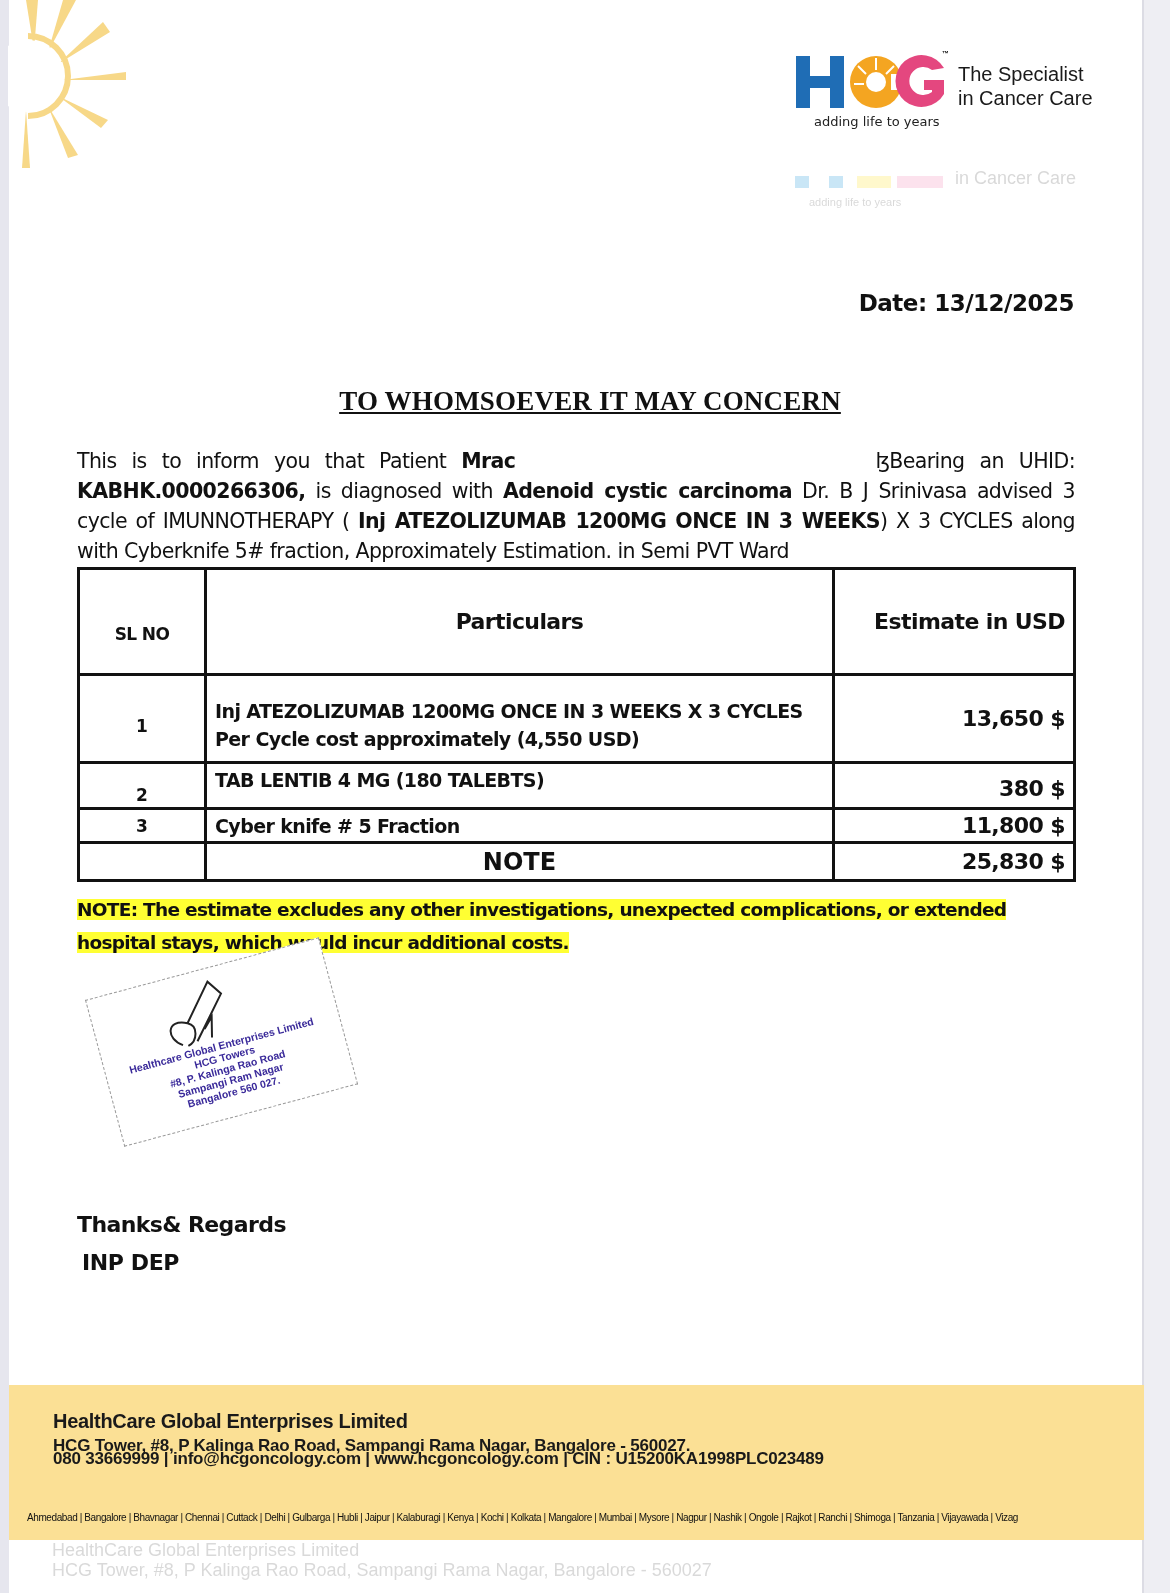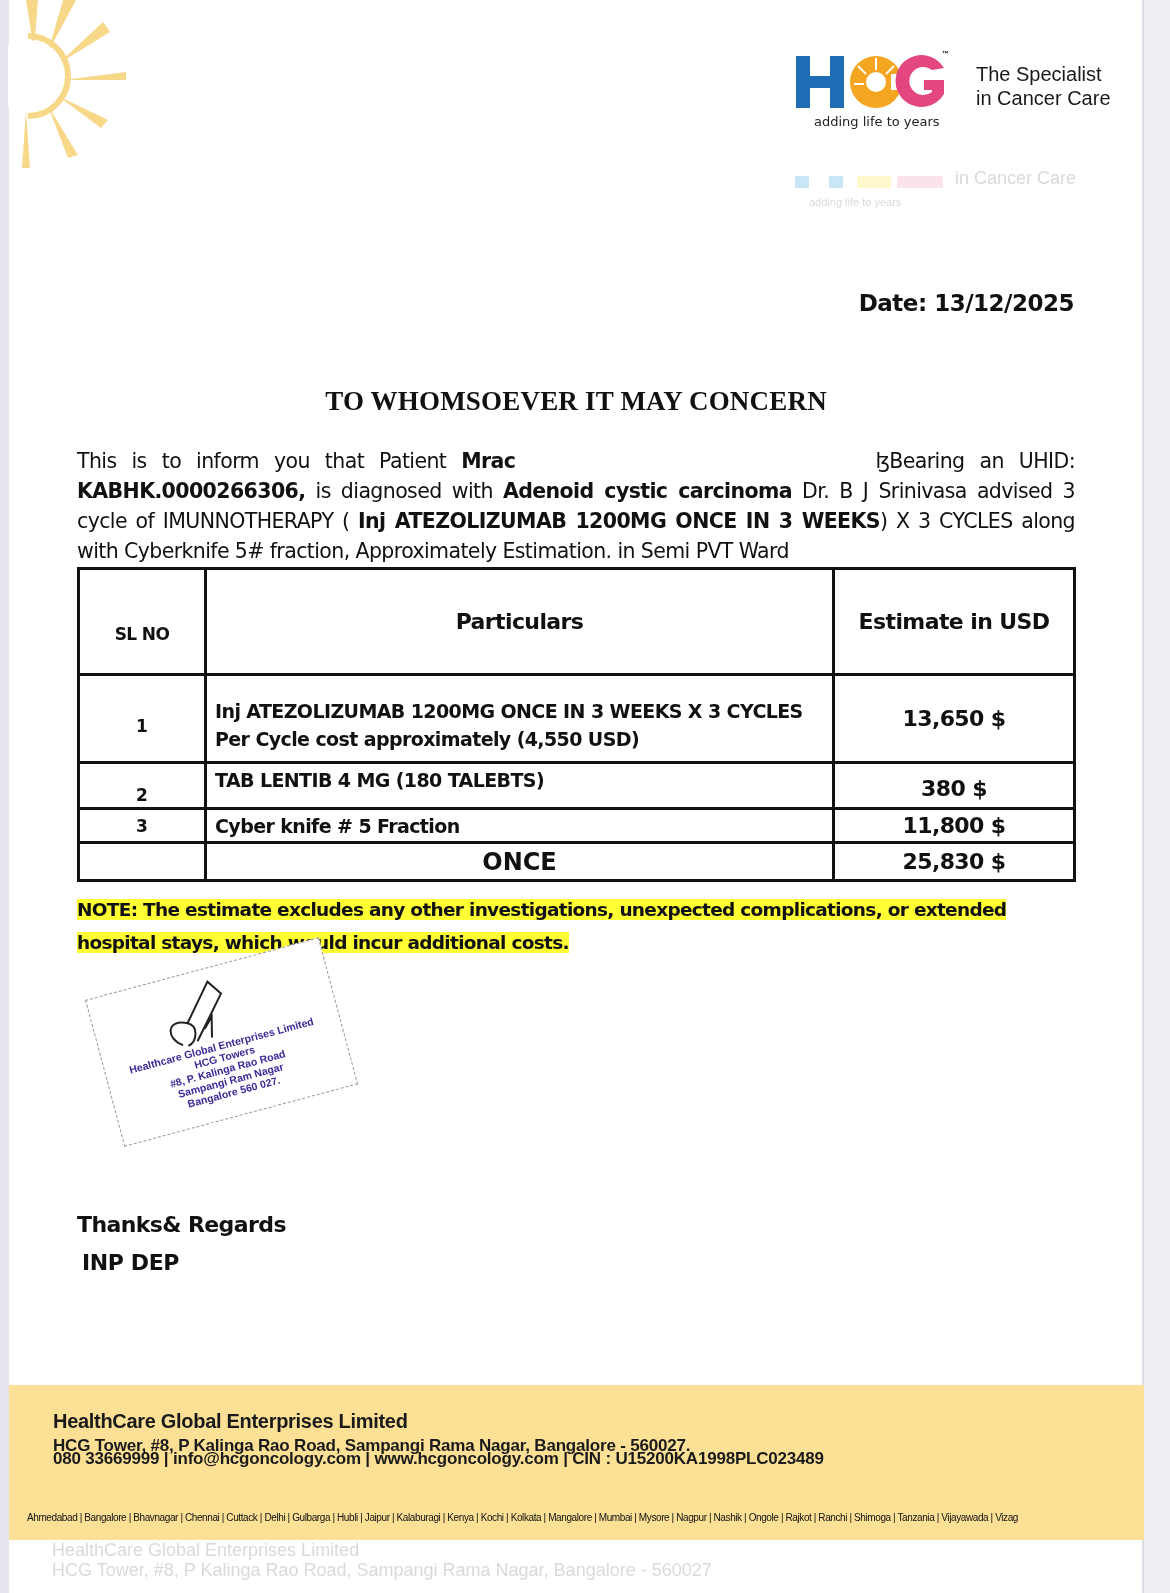--- a/index.html
+++ b/index.html
@@ -8,39 +8,39 @@
     background: #ffffff;
     font-family: "Liberation Sans", sans-serif;
     color: #111;
   }
   .edge-left { position: absolute; left: 0; top: 0; width: 9px; height: 1593px; background: #e6e6ee; }
   .edge-right { position: absolute; right: 0; top: 0; width: 26px; height: 1593px; background: #eeeef3; border-left: 2px solid #dcdce4; }
   .sun { position: absolute; left: 8px; top: 0; width: 120px; height: 170px; }
   .logo { position: absolute; left: 796px; top: 50px; }
   .logo-mark { position: absolute; left: 0; top: 0; width: 150px; height: 62px; }
   .logo-tm { position: absolute; left: 146px; top: 0; font-size: 7px; font-weight: bold; }
-  .logo-tag { position: absolute; left: 180px; top: 12px; font-size: 20px; line-height: 24px; color: #1a1a1a; white-space: nowrap; }
+  .logo-tag { position: absolute; left: 162px; top: 12px; font-size: 20px; line-height: 24px; color: #1a1a1a; white-space: nowrap; }
   .logo-sub { position: absolute; left: 18px; top: 64px; font-size: 13px; color: #222; font-family: "DejaVu Sans", sans-serif; white-space: nowrap; }
   .ghost-logo { position: absolute; left: 795px; top: 168px; opacity: 0.28; }
   .ghost-blocks { position: absolute; left: 0; top: 6px; width: 150px; height: 16px; }
   .ghost-text { position: absolute; left: 160px; top: 0; font-size: 18px; color: #777; white-space: nowrap; }
   .ghost-sub { position: absolute; left: 14px; top: 28px; font-size: 11px; color: #777; white-space: nowrap; }
 
   .date { position: absolute; right: 96px; top: 290px; font-size: 23px; font-weight: bold; font-family: "DejaVu Sans", sans-serif; letter-spacing: -0.5px; }
-  .title { position: absolute; left: 0; width: 1152px; top: 386px; text-align: center; font-family: "Liberation Serif", serif; font-weight: bold; font-size: 27px; letter-spacing: 0.2px; }
+  .title { position: absolute; left: 14px; width: 1152px; top: 386px; text-align: center; font-family: "Liberation Serif", serif; font-weight: bold; font-size: 27px; text-decoration: underline; letter-spacing: 0.2px; }
 
   .para { position: absolute; left: 77px; top: 446px; width: 998px; font-size: 20.5px; line-height: 30px; font-family: "DejaVu Sans", sans-serif; letter-spacing: -0.6px; text-align: justify; }
   .para b { font-weight: bold; }
   .gap { display: inline-block; width: 360px; }
 
   table.est { position: absolute; left: 77px; top: 567px; width: 999px; border-collapse: collapse; font-family: "DejaVu Sans", sans-serif; }
   table.est td, table.est th { border: 3px solid #111; padding: 0 8px; vertical-align: middle; }
   table.est th { font-weight: bold; }
   .c1 { width: 108px; text-align: center; }
-  .c3 { width: 222px; text-align: center; }
+  .c3 { width: 222px; text-align: right; }
   .hdr-row { height: 106px; margin-top: 43px; }
   .hdr-row th { vertical-align: top; padding-top: 26px; font-size: 22px; letter-spacing: -0.6px; }
   .hdr-row th.c1 { font-size: 17px; padding-top: 24px; }
   .r1 { height: 88px; }
   .r2 { height: 46px; }
   .r3 { height: 34px; }
   .rt { height: 38px; }
   .part { font-weight: bold; font-size: 19px; letter-spacing: -0.6px; line-height: 28px; }
   .amt { font-weight: bold; font-size: 22px; letter-spacing: -0.6px; }
   .sl { font-weight: bold; font-size: 17px; }
@@ -141,21 +141,21 @@
     <td class="part" style="vertical-align:top;padding-top:2px">TAB LENTIB 4 MG (180 TALEBTS)</td>
     <td class="c3 amt" style="padding-top:6px">380 $</td>
   </tr>
   <tr class="r3">
     <td class="c1 sl">3</td>
     <td class="part">Cyber knife # 5 Fraction</td>
     <td class="c3 amt">11,800 $</td>
   </tr>
   <tr class="rt">
     <td class="c1"></td>
-    <td class="total-label">ONCE</td>
+    <td class="total-label">NOTE</td>
     <td class="c3 amt">25,830 $</td>
   </tr>
 </tbody>
   </table>
 
 <div class="note"><span class="hl">NOTE: The estimate excludes any other investigations, unexpected complications, or extended hospital stays, which would incur additional costs.</span></div>
 
 <div class="stamp">
   <svg class="sig" viewBox="0 0 80 80">
     <path d="M20,60 C5,50 10,30 30,40 C40,45 35,60 25,62 M30,40 L60,5 L70,20 L35,60 M45,50 L55,40 L50,60" fill="none" stroke="#222" stroke-width="2"></path>

